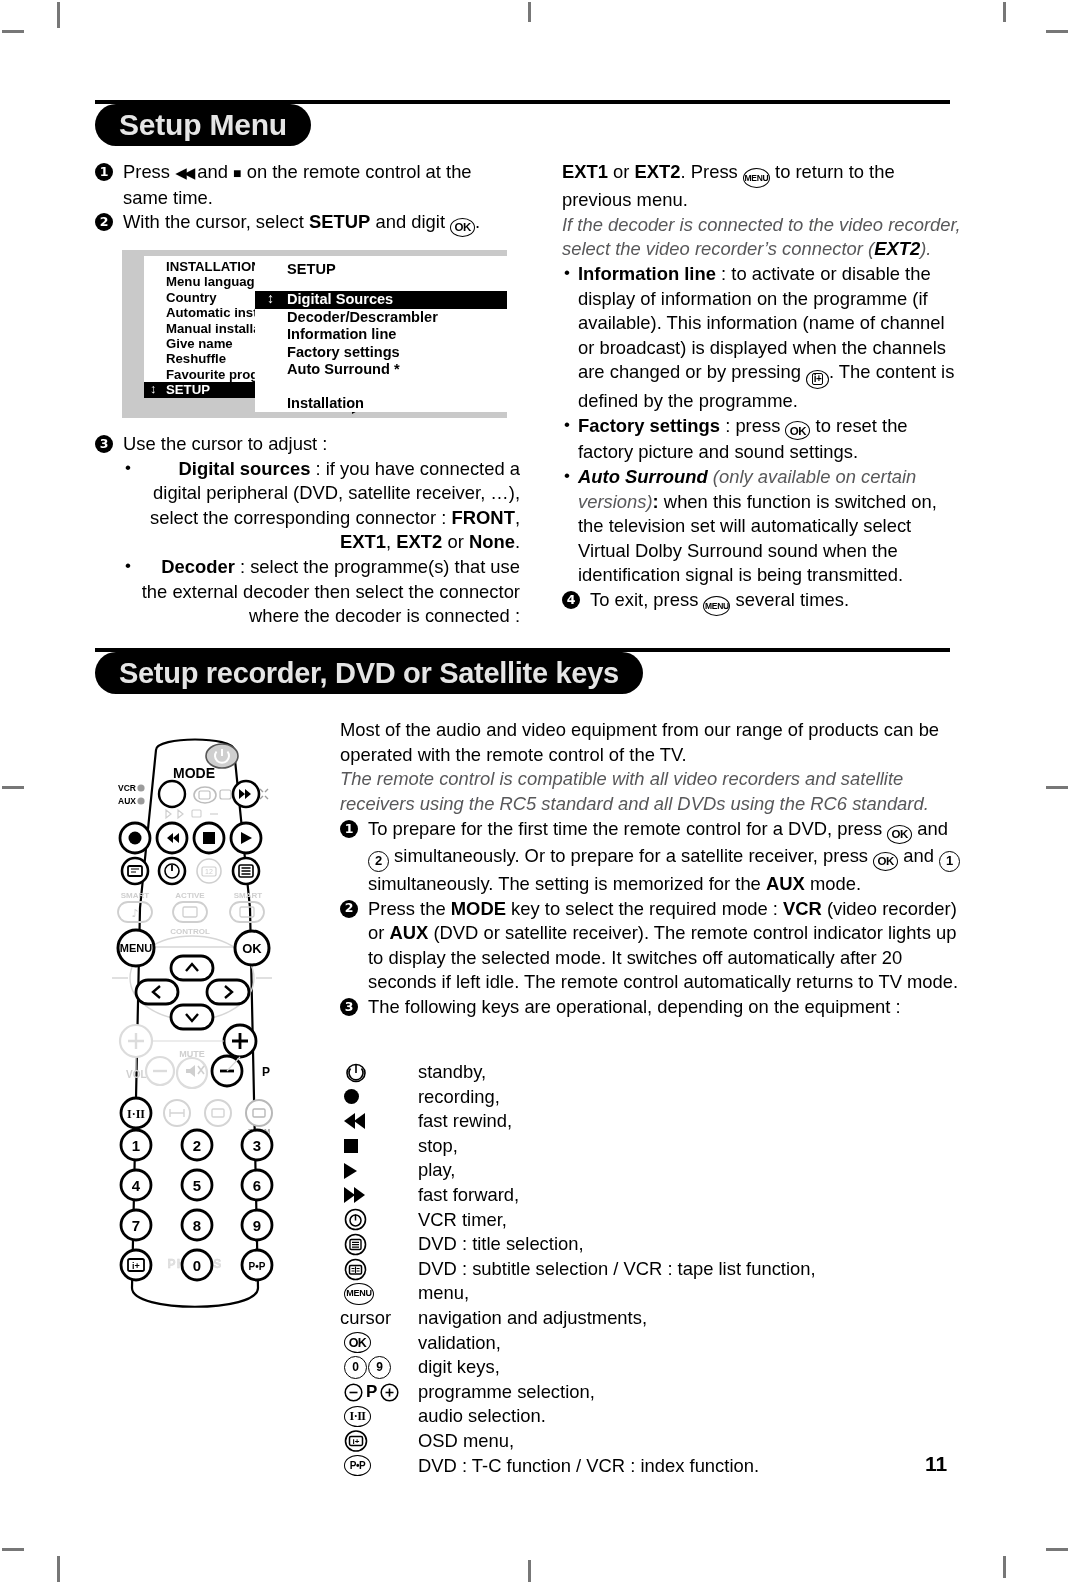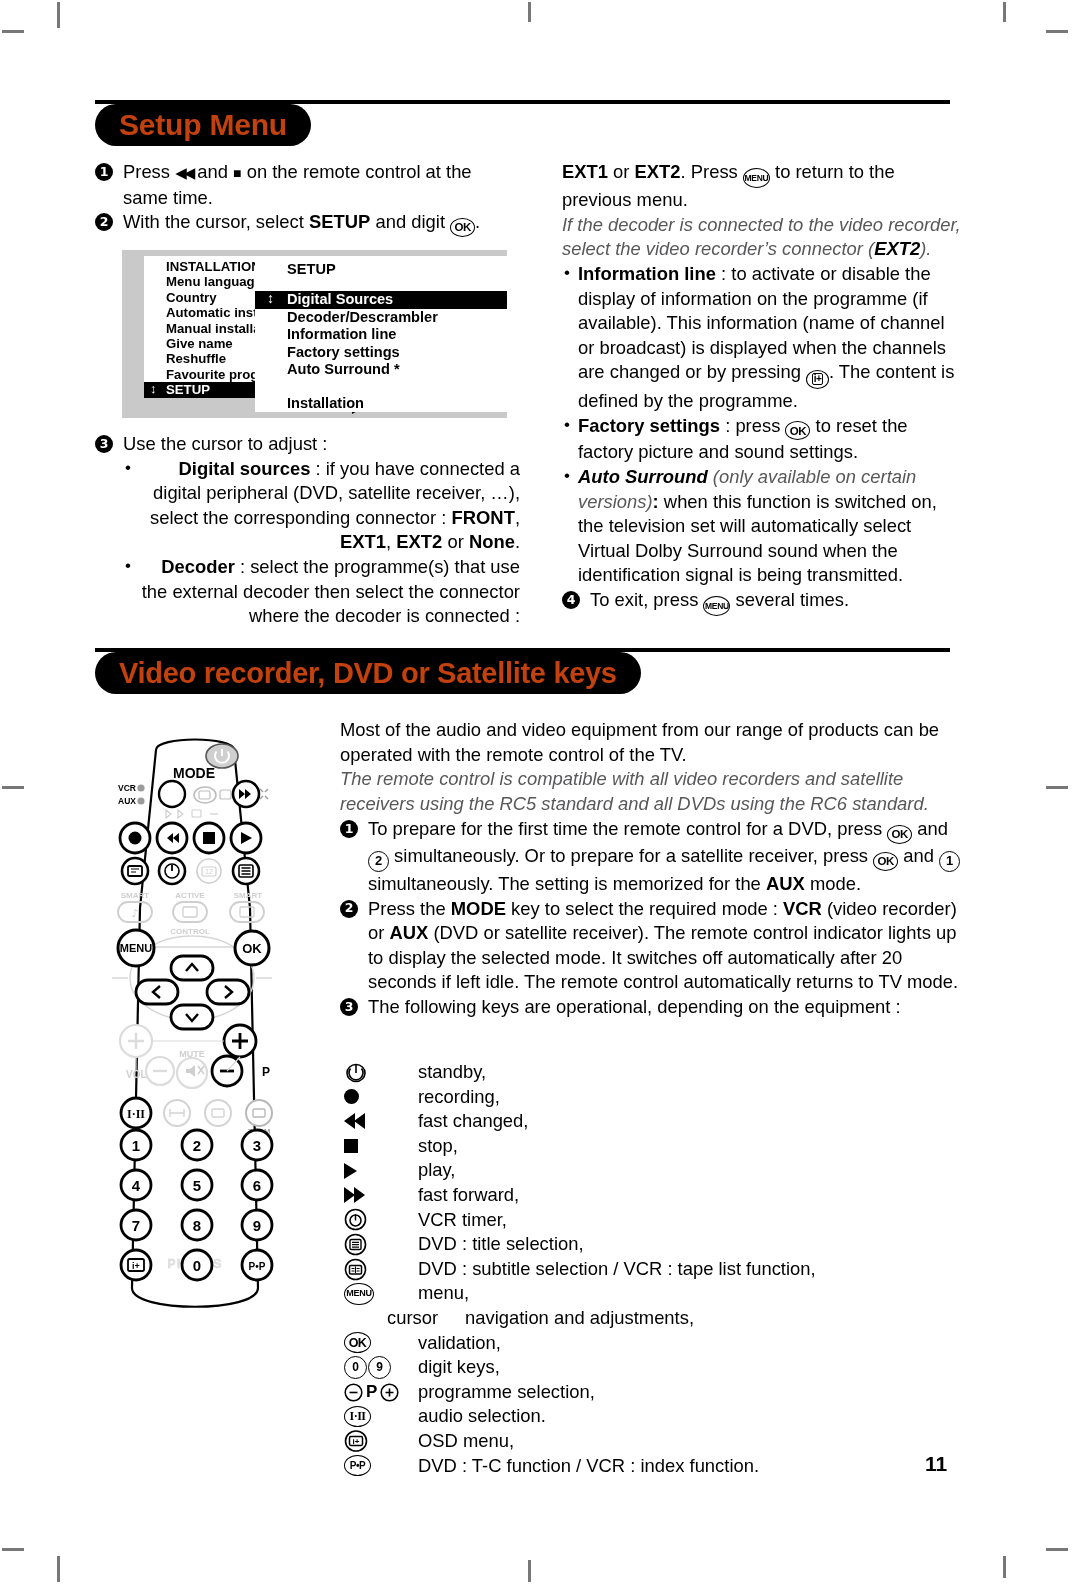--- a/index.html
+++ b/index.html
@@ -16,21 +16,21 @@
   
   .page { position:absolute; left:0; top:0; width:1080px; height:1589px; }
 
   
   .section-head { position:absolute; height:46px; }
   .section-head .rule {
     position:absolute; left:0; top:0; height:4px; background:#000;
   }
   .pill {
     position:absolute; left:0; top:4px; height:42px;
-    background:#000; color:#c2410c; border-radius:21px;
+    background:#000; color:#e5e5e5; border-radius:21px;
     display:flex; align-items:center; padding:0 24px;
     font-weight:bold; white-space:nowrap;
   }
   #head-setup .pill { font-size:30px; letter-spacing:-0.2px; }
   #head-video .pill { font-size:29px; letter-spacing:-0.3px; }
 
   
   .tcol { position:absolute; font-size:18.4px; line-height:24.6px; }
   .tcol p { margin:0; }
   b, .b { font-weight:bold; }
@@ -235,21 +235,21 @@
 
     <div class="numline">
       <span class="num">4</span>
       <span>To exit, press </span><span class="key menu">MENU</span><span> several times.</span>
     </div>
   </div>
 
   <div class="section-head" id="head-video" style="left:95px;top:648px;width:855px;">
     <div class="rule" style="width:855px;"></div>
     <div class="pill">
-      <span>Video recorder, DVD or Satellite keys</span>
+      <span>Setup recorder, DVD or Satellite keys</span>
     </div>
   </div>
 
   <svg class="remote" style="left:100px;top:728px;" width="190" height="600" viewBox="0 0 190 600">
     <defs>
       <g id="shadow"></g>
     </defs>
 
     <path d="M56,22 C56,8 134,8 134,22 L150,180 L158,560 C158,585 32,585 32,560 L40,180 Z" fill="#ffffff" stroke="#000" stroke-width="2.2"></path>
 
@@ -439,21 +439,21 @@
           <span class="dot-rec"></span>
         </div>
       <div class="lbl">recording,</div>
     </div>
 
     <div class="keyrow">
       <div class="g">
           <span class="tri-l"></span>
           <span class="tri-l" style="margin-left:-1px;"></span>
         </div>
-      <div class="lbl">fast changed,</div>
+      <div class="lbl">fast rewind,</div>
     </div>
 
     <div class="keyrow">
       <div class="g">
           <span class="sq-stop"></span>
         </div>
       <div class="lbl">stop,</div>
     </div>
 
     <div class="keyrow">
@@ -505,21 +505,21 @@
     </div>
 
     <div class="keyrow">
       <div class="g">
           <span class="gsym menu">MENU</span>
         </div>
       <div class="lbl">menu,</div>
     </div>
 
     <div class="keyrow">
-      <div class="g cursor-word" style="padding-left:0;margin-left:47px;">cursor</div>
+      <div class="g cursor-word" style="padding-left:0;">cursor</div>
       <div class="lbl">navigation and adjustments,</div>
     </div>
 
     <div class="keyrow">
       <div class="g">
           <span class="gsym ok">OK</span>
         </div>
       <div class="lbl">validation,</div>
     </div>
 

